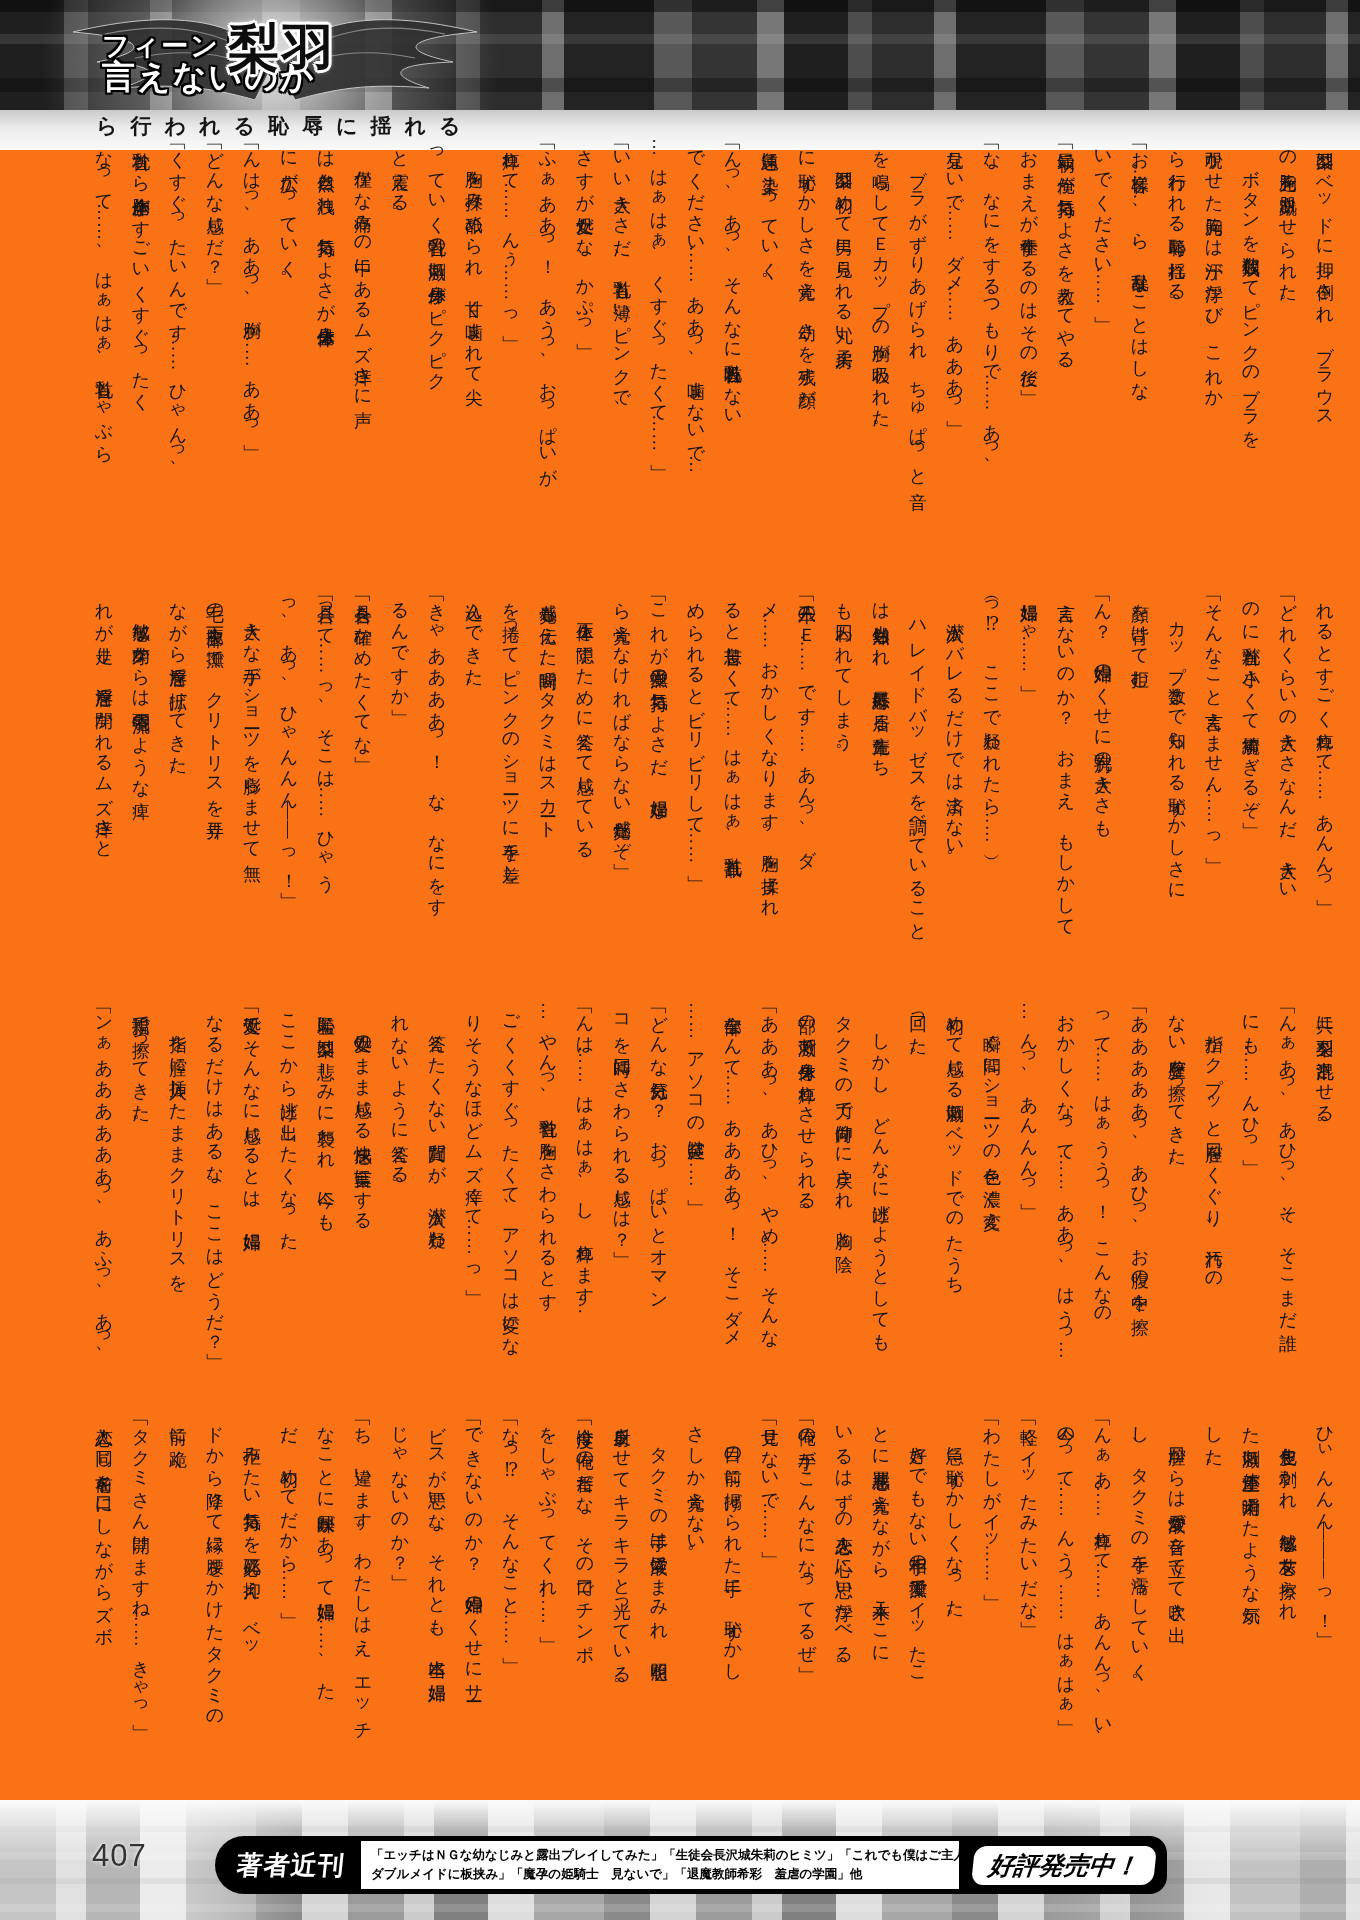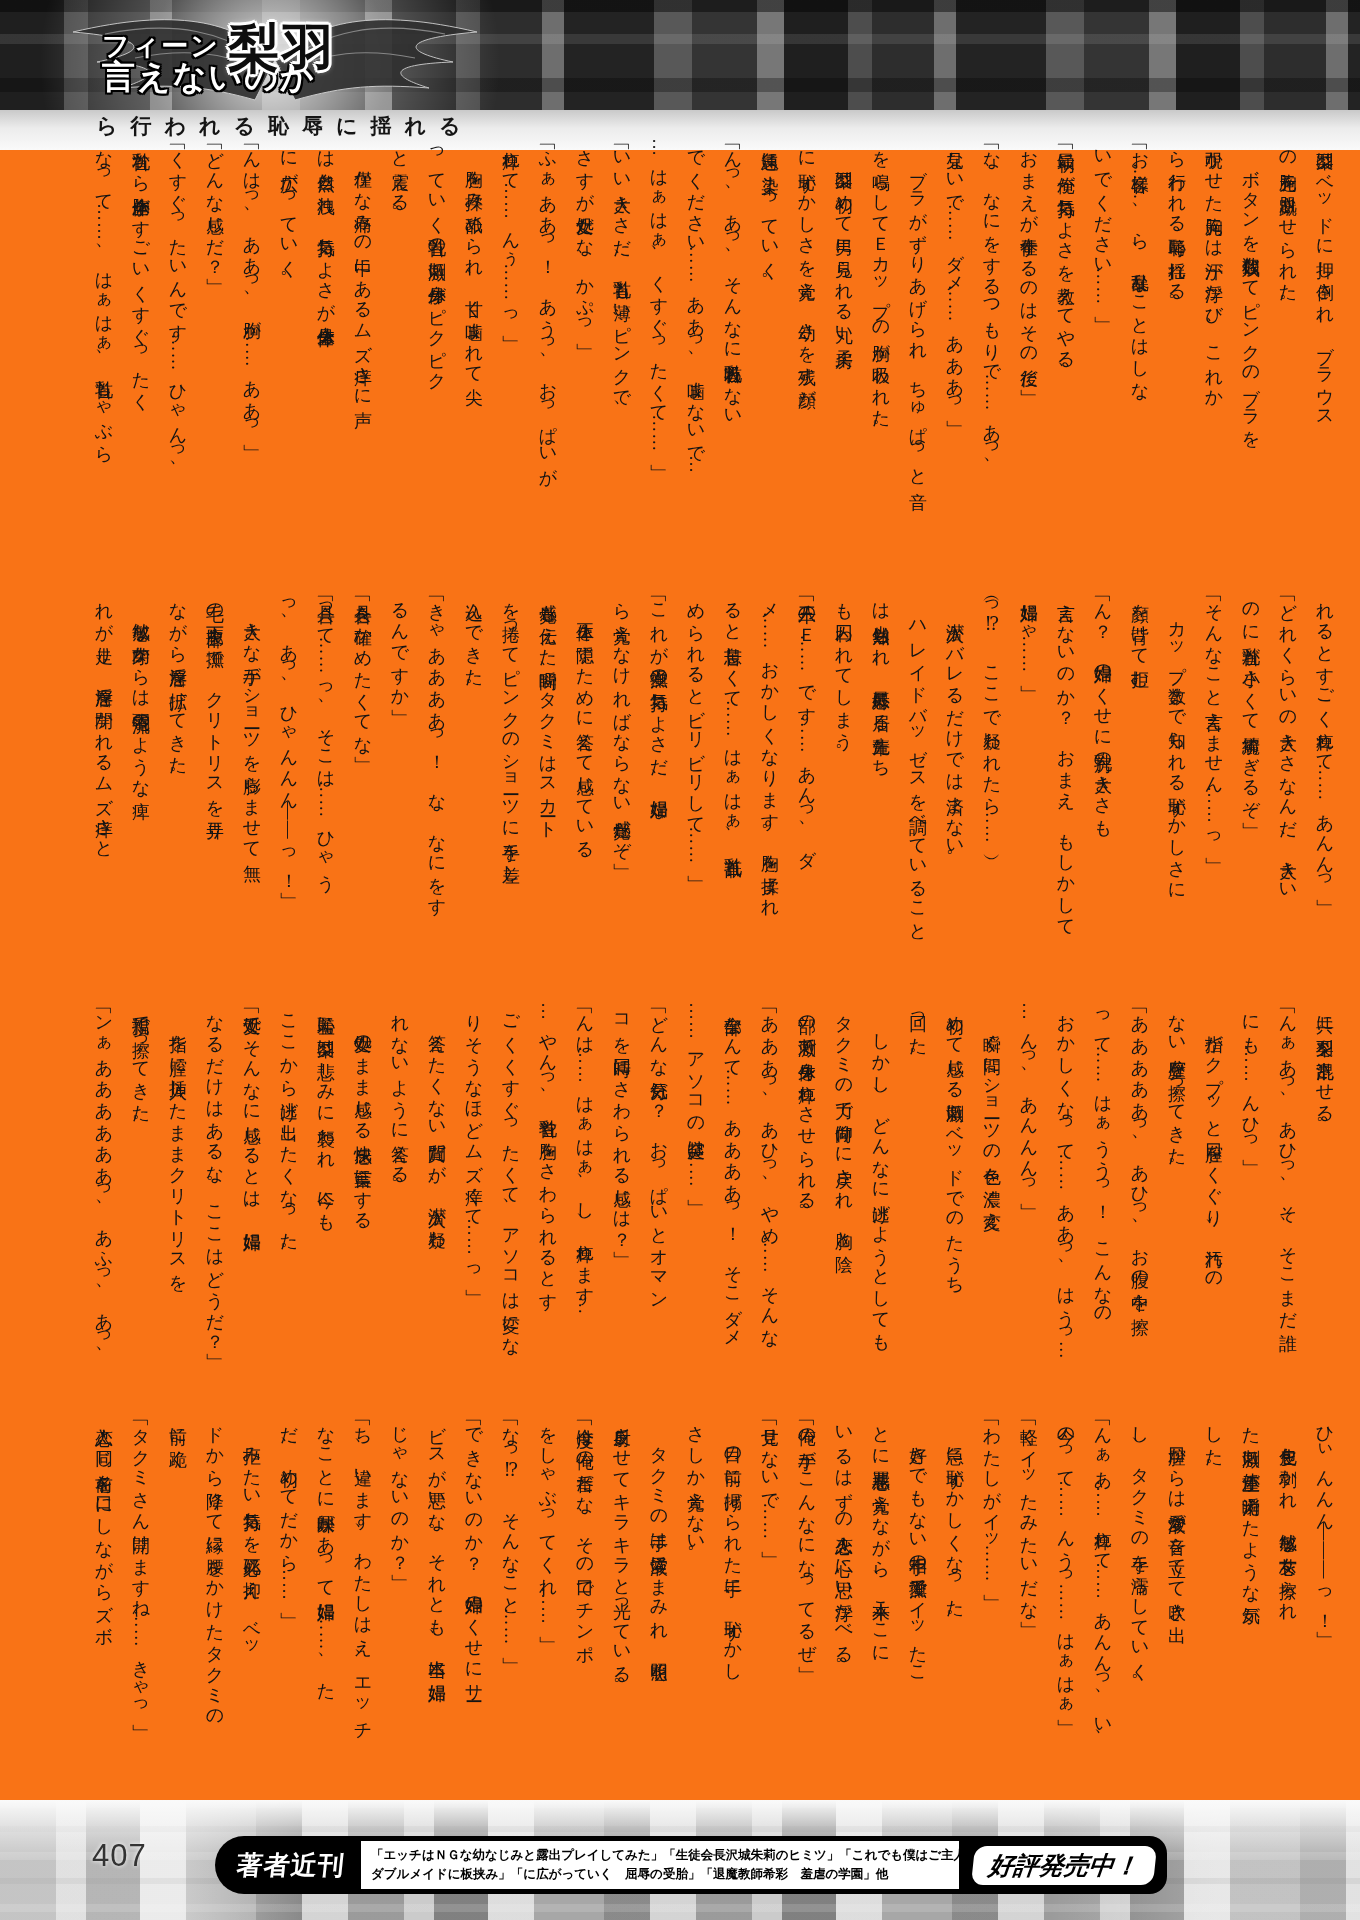--- a/index.html
+++ b/index.html
@@ -226,18 +226,18 @@
 前に跪く。
 「タクミさん開けますね……きゃっ」
 恋人と同じ名前を口にしながらズボ</div>
 
   <div class="bottom-collage"></div>
   <div class="page-number">407</div>
   <div class="footer-bar">
     <div class="footer-label">著者近刊</div>
     <div class="footer-books">
       <span>「エッチはＮＧな幼なじみと露出プレイしてみた」「生徒会長沢城朱莉のヒミツ」「これでも僕はご主人様？</span>
-      <span>ダブルメイドに板挟み」「に広がっていく　屈辱の受胎」「退魔教師希彩　羞虐の学園」他</span>
+      <span>ダブルメイドに板挟み」「魔孕の姫騎士　見ないで」「退魔教師希彩　羞虐の学園」他</span>
     </div>
     <div class="footer-badge">好評発売中！</div>
   </div>
 
 </div>
 
 </body></html>

